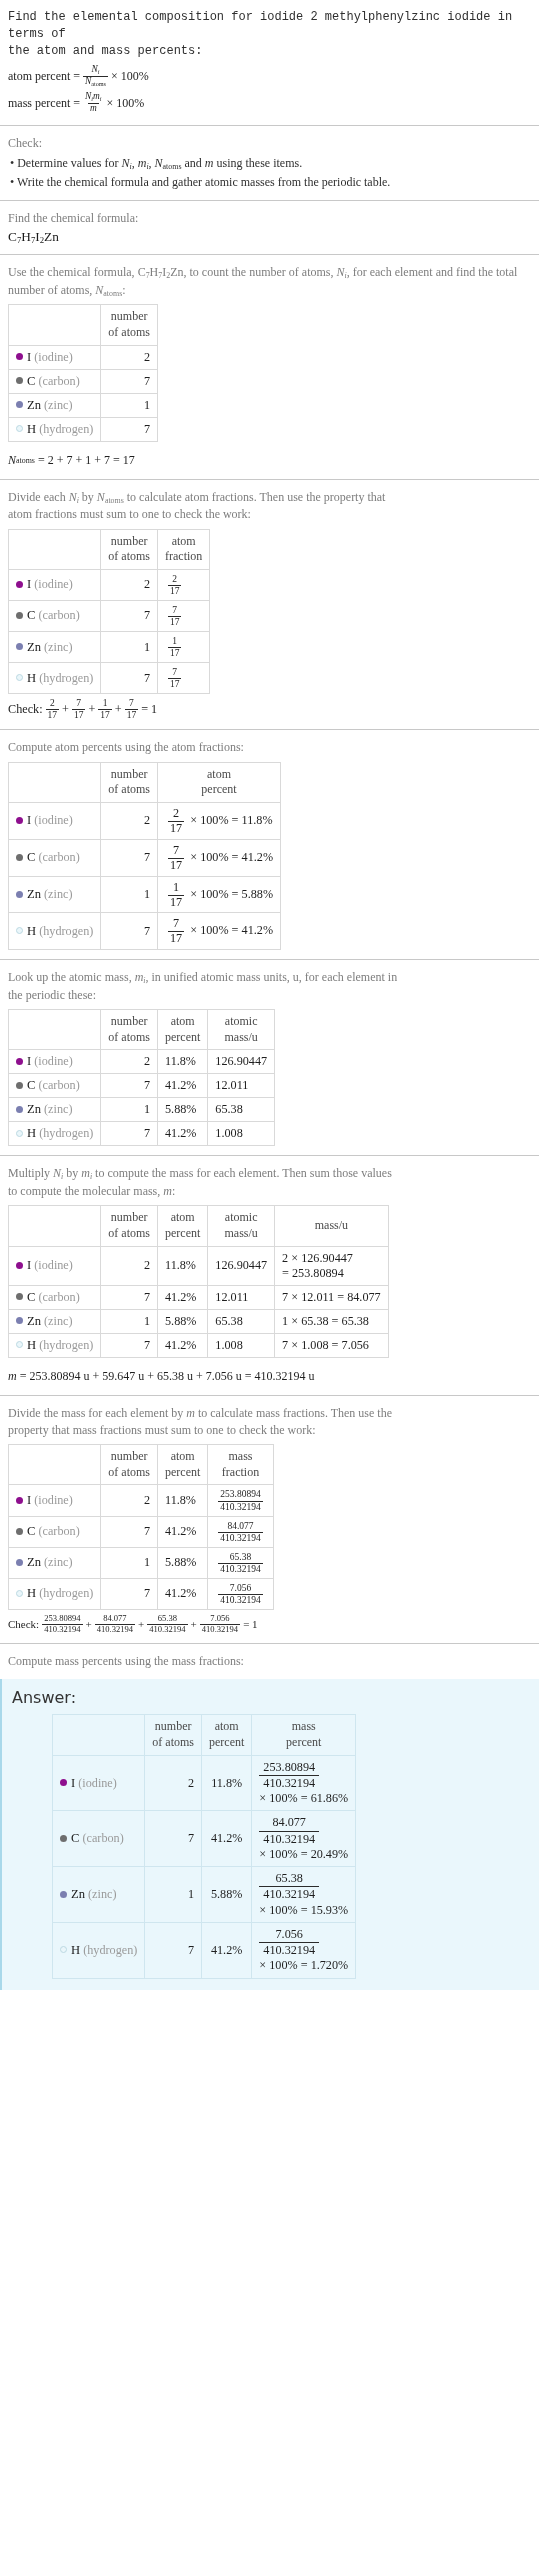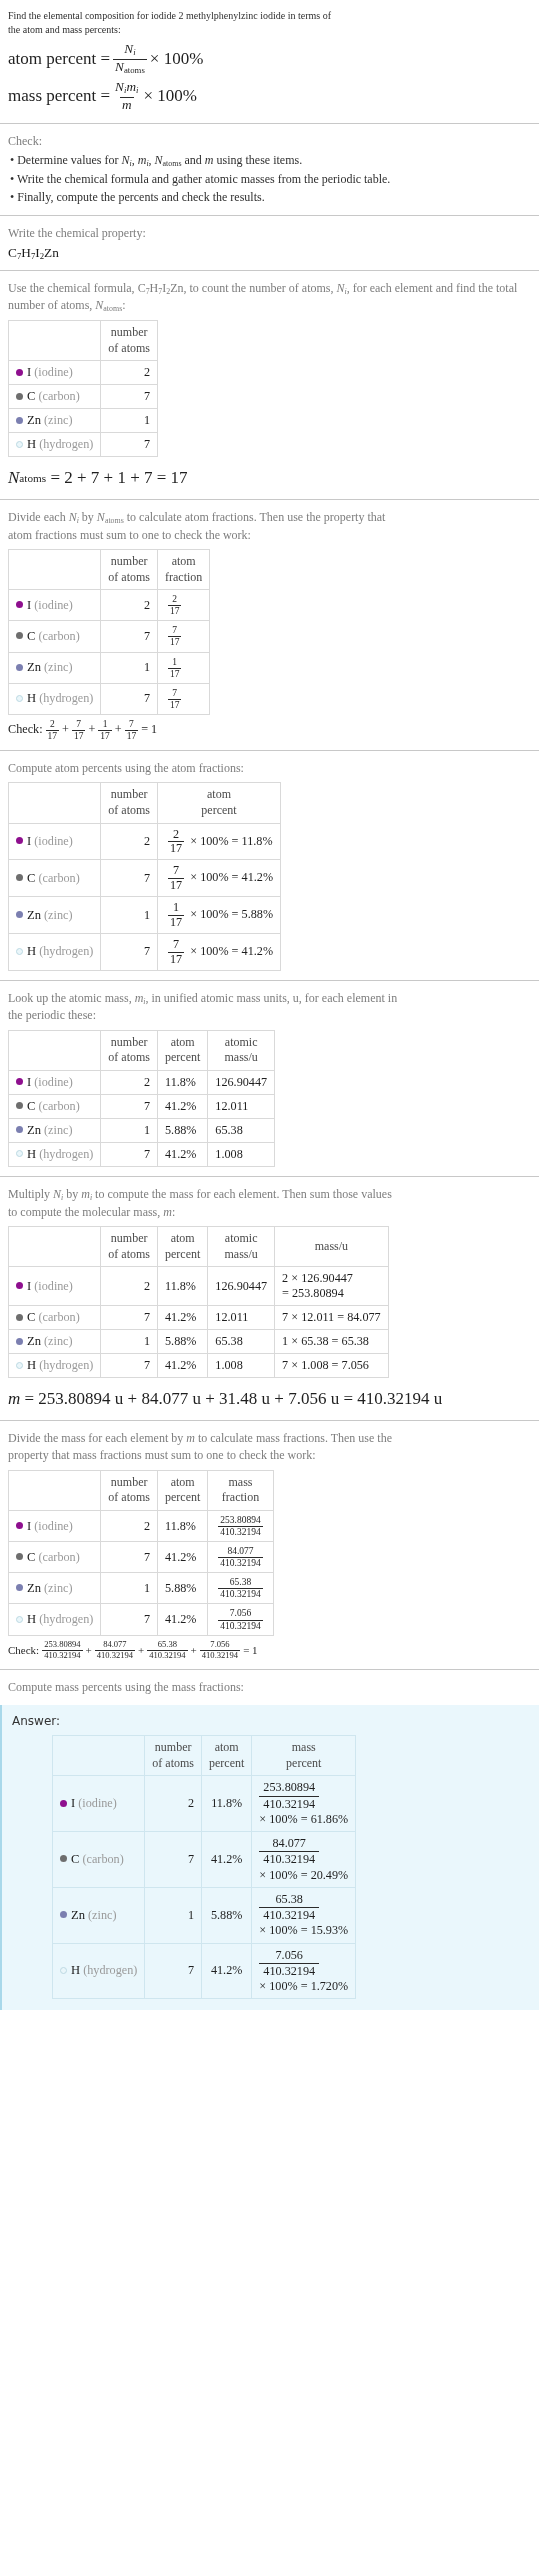--- a/index.html
+++ b/index.html
@@ -9,38 +9,39 @@
     font-family: "Liberation Serif", "DejaVu Serif", serif;
   }
   body { width: 539px; }
 
   .page { width: 539px; position: relative; }
 
   .section { padding: 9px 8px 9px 8px; }
   .rule { border-top: 1px solid #c8c8c8; height: 0; margin: 0; }
 
   .prose {
-    font-size: 10px;
+    font-size: 12px;
     color: #3b3b3b;
     line-height: 1.42;
+    font-family: Liberation Mono, monospace;
   }
   .prose.dark { color: #2f2f2f; }
   .label-muted {
     font-size: 12px;
     color: #7d7d7d;
     line-height: 1.45;
   }
   .bullets { margin: 1px 0 0 0; }
   .bullet {
     font-size: 12px; color: #2f2f2f;
     line-height: 1.5;
     padding-left: 2px;
   }
   .eqline {
-    font-size: 17px; color: #1f1f1f;
+    font-size: 12px; color: #1f1f1f;
     margin: 5px 0 2px 0;
     display: flex; align-items: center; flex-wrap: wrap;
   }
   .formula {
     font-size: 13.3px; color: #1a1a1a;
     margin-top: 2px;
   }
 
   i, .it { font-style: italic; font-family: "Liberation Serif", serif; }
   sub { font-size: 0.66em; vertical-align: -0.26em; }
@@ -99,21 +100,21 @@
   .elfull { color: #9a9a9a; font-size: 12.2px; margin-top: 38px; }
 
   
   .answer-box {
     background: #eaf7fc;
     border-left: 2px solid #a8d8ea;
     padding: 9px 8px 11px 10px;
   }
   .answer-label {
     font-family: "DejaVu Sans", "Liberation Sans", sans-serif;
-    font-size: 12px;
+    font-size: 16px;
     color: #333333;
     margin-bottom: 7px;
   }
   .answer-box table.grid { margin-left: 40px; }
   .answer-box table.grid td,
   .answer-box table.grid th { border-color: #cfe6ef; }
 
   .mp-cell { text-align: left; line-height: 1.25; padding: 3px 7px; }
   .mp-frac { display: inline-block; text-align: center; }
   .mp-frac .n { padding: 0 4px; }
@@ -152,28 +153,27 @@
 
   <div class="rule"></div>
 
   <div class="section">
     <div class="label-muted">Check:</div>
     <div class="bullets">
       <div class="bullet">
         <span>• Determine values for </span><i>N</i><sub><i>i</i></sub>, <i>m</i><sub><i>i</i></sub>, <i>N</i><sub>atoms</sub> and <i>m</i><span> using these items.</span>
       </div>
       <div class="bullet">• Write the chemical formula and gather atomic masses from the periodic table.</div>
-      <div class="bullet">• Finally, compute the percents and check the results.</div>
-    </div>
-  </div>
-
-  <div class="rule"></div>
-
-  <div class="section">
-    <div class="label-muted">Write the chemical property:</div>
+    </div>
+  </div>
+
+  <div class="rule"></div>
+
+  <div class="section">
+    <div class="label-muted">Find the chemical formula:</div>
     <div class="formula">C<sub>7</sub>H<sub>7</sub>I<sub>2</sub>Zn</div>
   </div>
 
   <div class="rule"></div>
 
   <div class="section">
     <div class="label-muted">
       <span>Use the chemical formula, </span><span class="nowrap">C<sub>7</sub>H<sub>7</sub>I<sub>2</sub>Zn</span><span>, to count the number of atoms, </span><i>N</i><sub><i>i</i></sub><span>, for each</span>
       <span>element and find the total number of atoms, </span><i>N</i><sub>atoms</sub><span>:</span>
     </div>
@@ -507,21 +507,21 @@
         </td>
         <td class="num">7</td>
         <td class="expr">41.2%</td>
         <td class="expr">1.008</td>
         <td class="expr">7 × 1.008 = 7.056</td>
       </tr>
     </tbody>
       </table>
 
     <div class="eqline" style="margin-top:11px">
-      <i>m</i>&nbsp;<span>= 253.80894 u + 84.077 u + 31.48 u + 7.056 u = 410.32194 u</span>
+      <i>m</i>&nbsp;<span>= 253.80894 u + 59.647 u + 65.38 u + 7.056 u = 410.32194 u</span>
     </div>
   </div>
 
   <div class="rule"></div>
 
   <div class="section">
     <div class="label-muted">
       <span>Divide the mass for each element by </span><i>m</i><span> to calculate mass fractions. Then use the</span>
       <div>property that mass fractions must sum to one to check the work:</div>
     </div>

